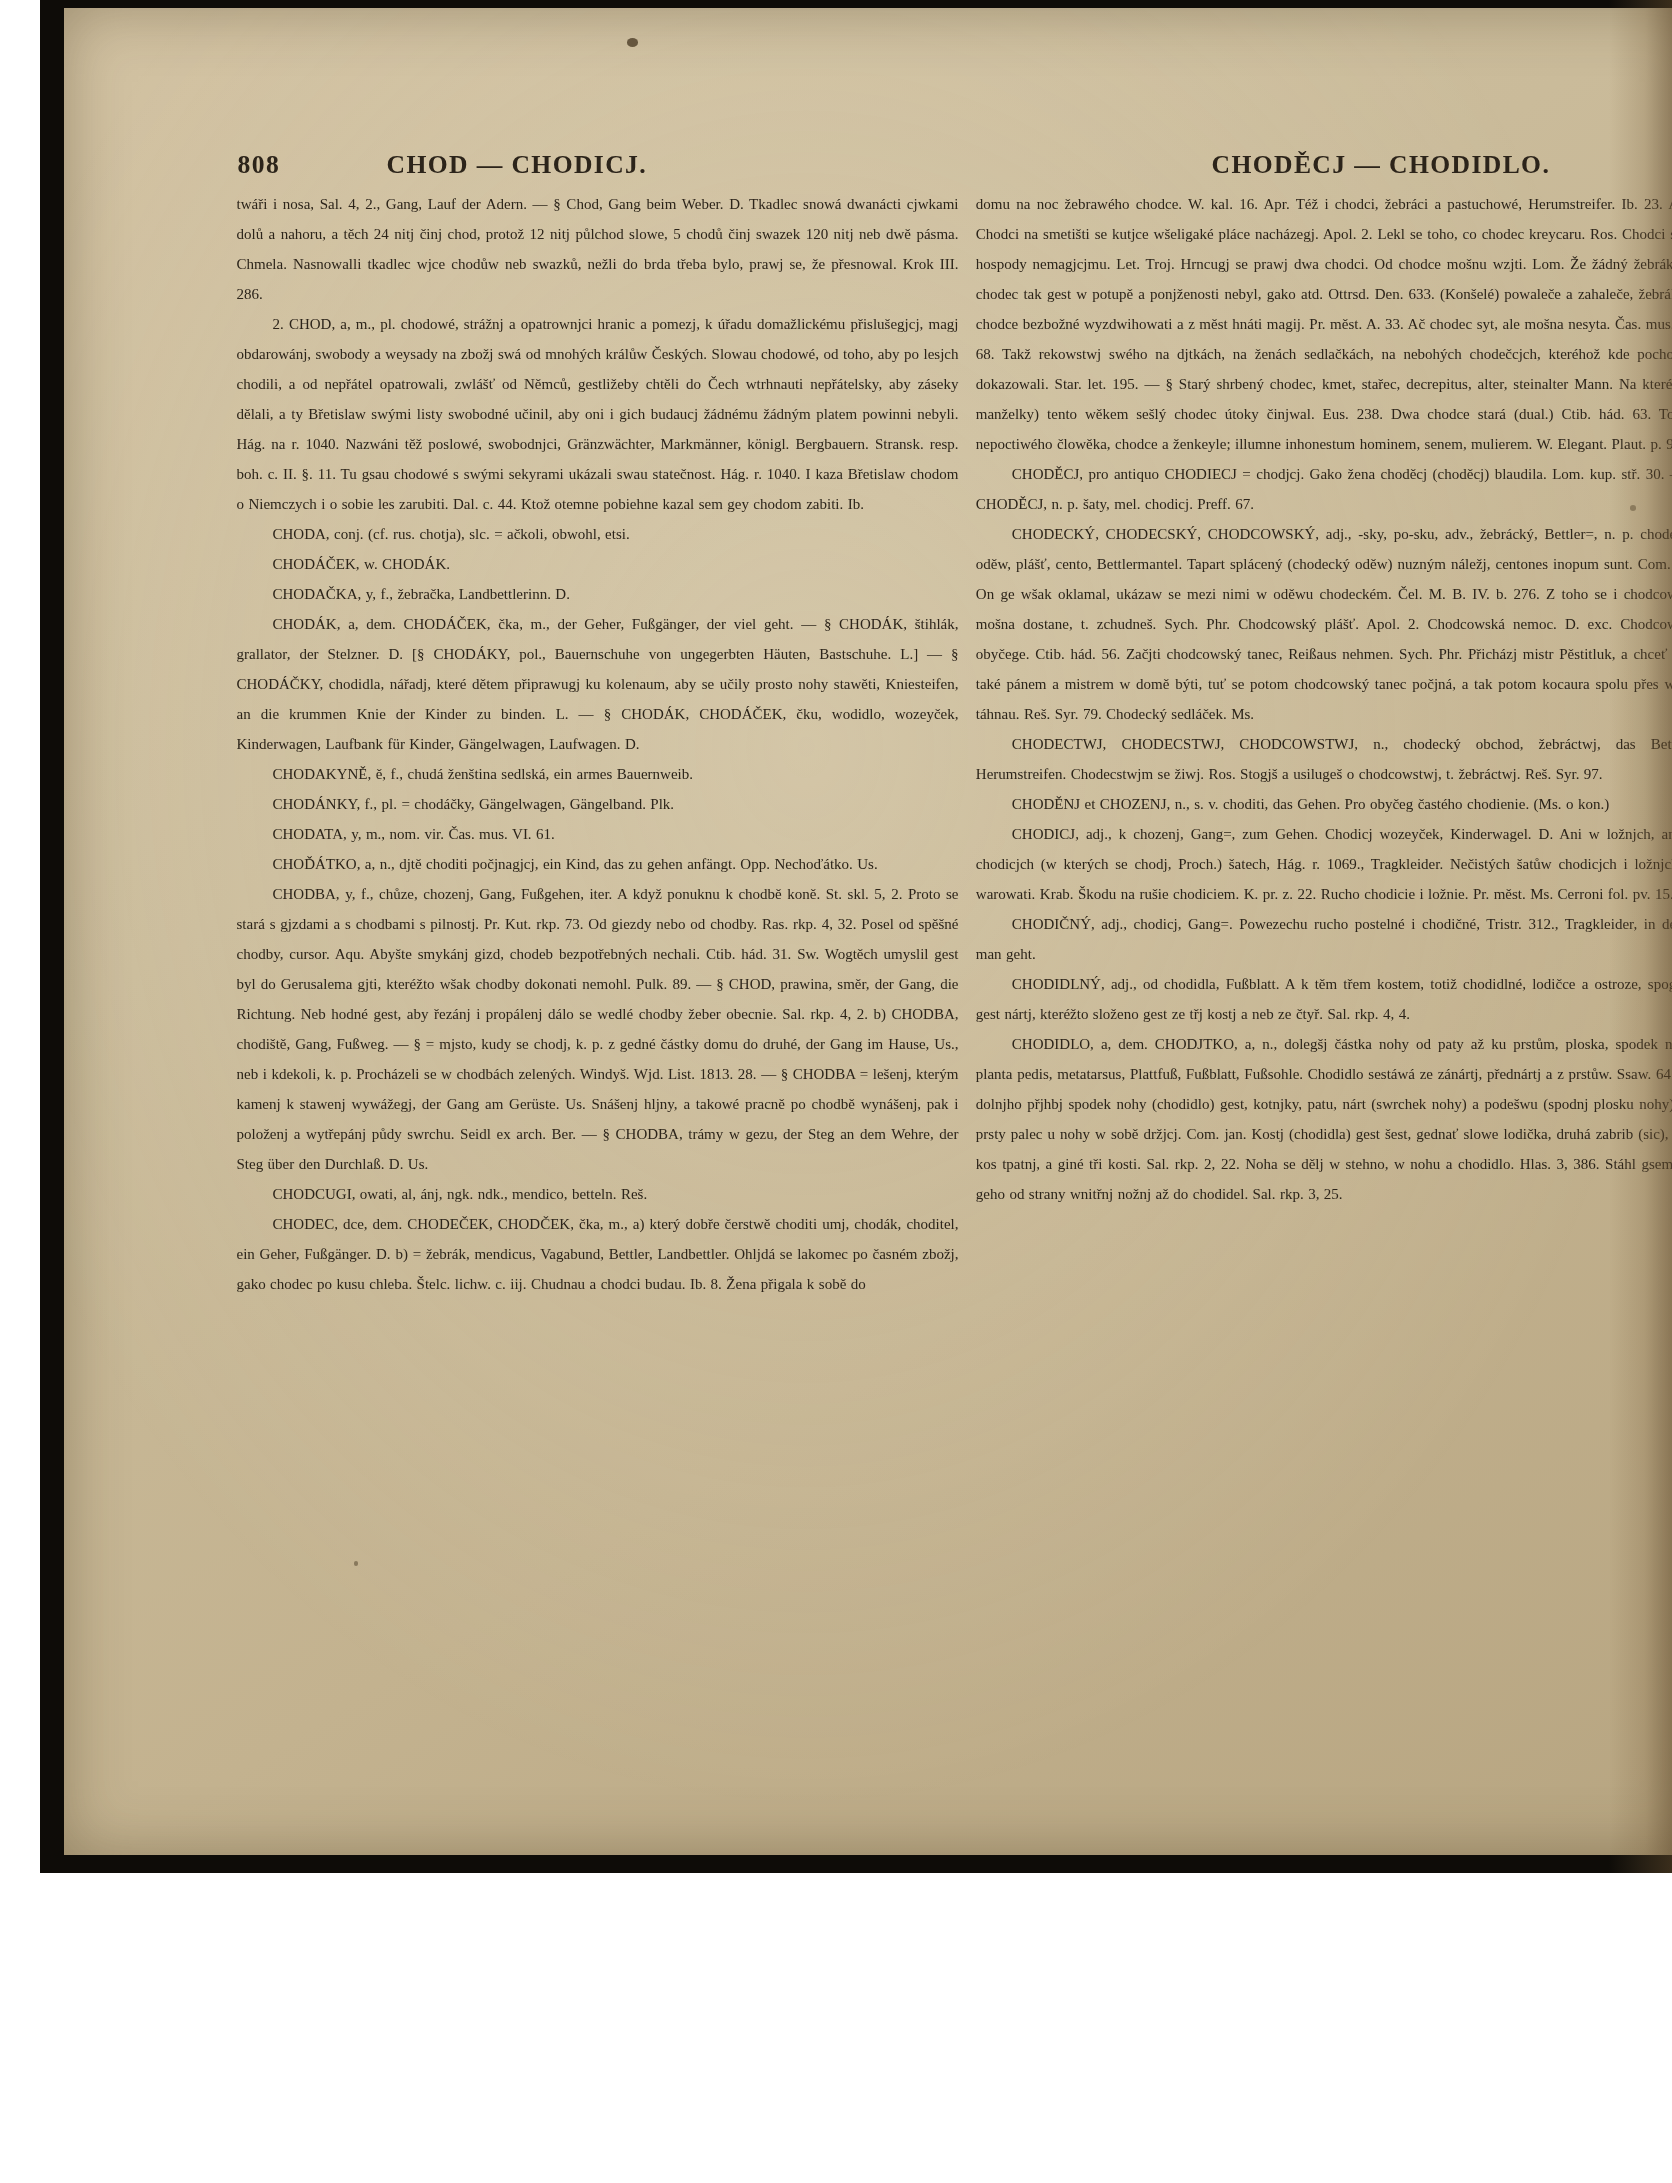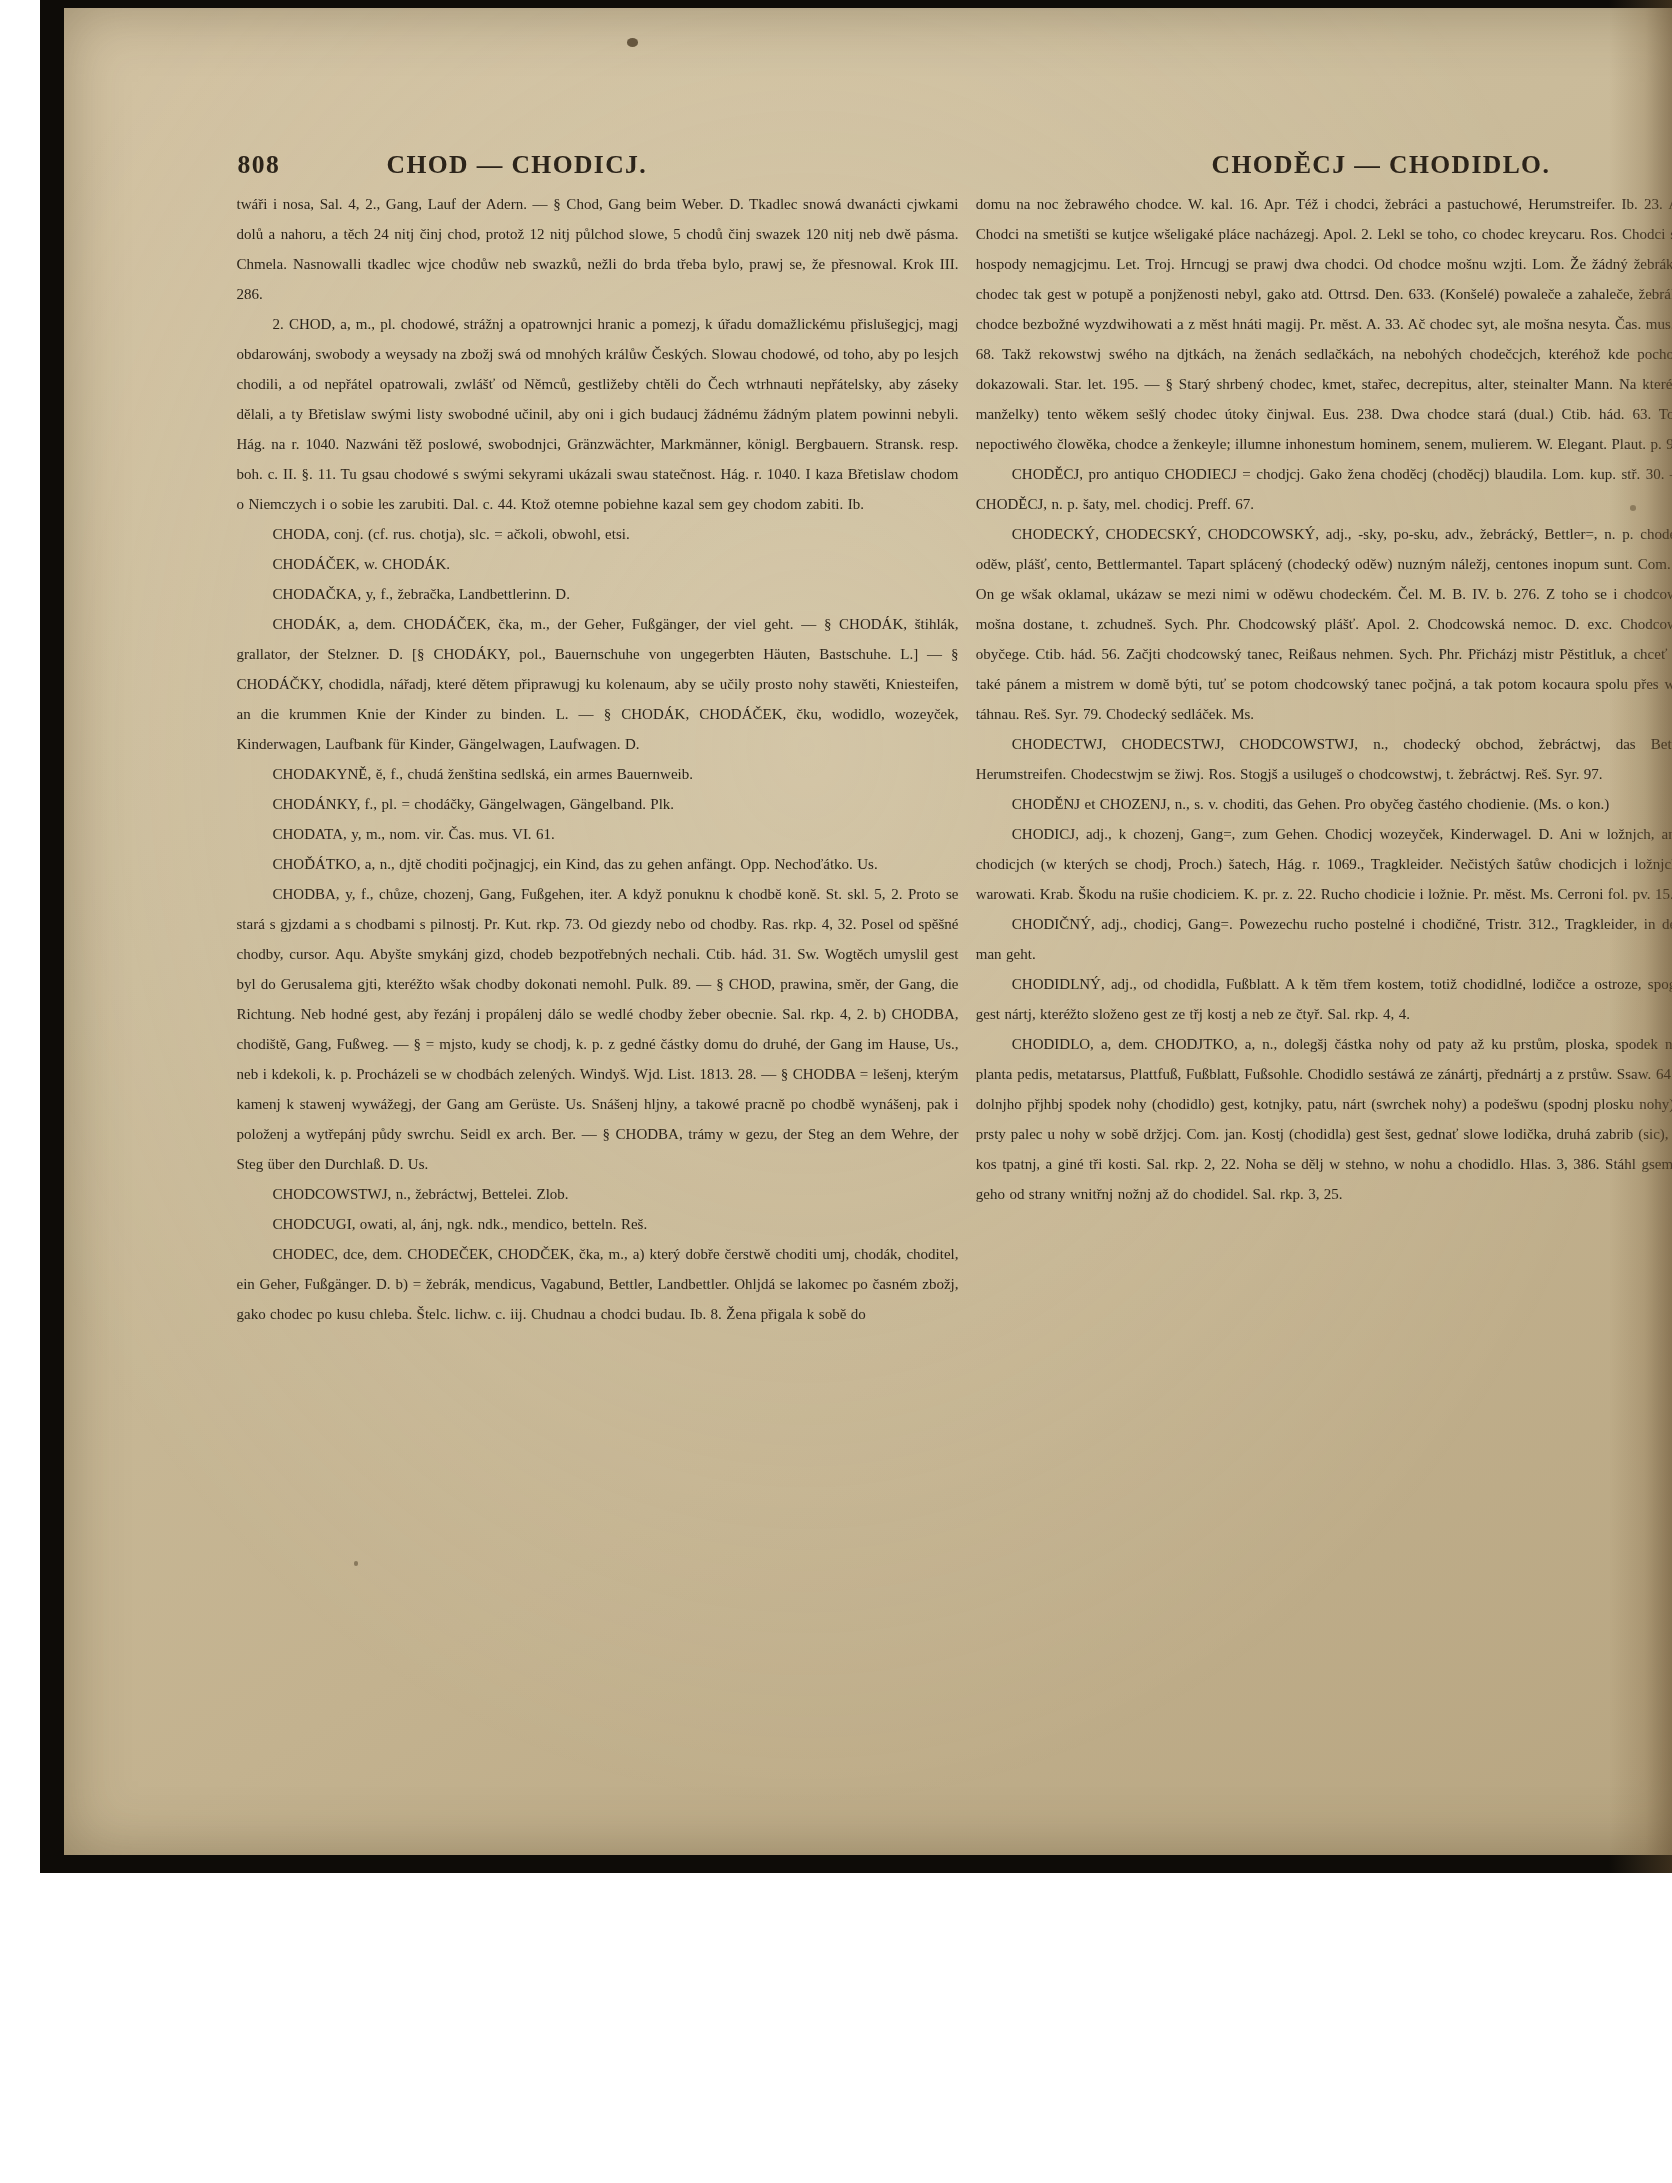--- a/index.html
+++ b/index.html
@@ -80,21 +80,20 @@
         <p class="entry">2. CHOD, a, m., pl. chodowé, strážnj a opatrownjci hranic a pomezj, k úřadu domažlickému přislušegjcj, magj obdarowánj, swobody a weysady na zbožj swá od mnohých králůw Českých. Slowau chodowé, od toho, aby po lesjch chodili, a od nepřátel opatrowali, zwlášť od Němců, gestližeby chtěli do Čech wtrhnauti nepřátelsky, aby záseky dělali, a ty Břetislaw swými listy swobodné učinil, aby oni i gich budaucj žádnému žádným platem powinni nebyli. Hág. na r. 1040. Nazwáni těž poslowé, swobodnjci, Gränzwächter, Markmänner, königl. Bergbauern. Stransk. resp. boh. c. II. §. 11. Tu gsau chodowé s swými sekyrami ukázali swau statečnost. Hág. r. 1040. I kaza Břetislaw chodom o Niemczych i o sobie les zarubiti. Dal. c. 44. Ktož otemne pobiehne kazal sem gey chodom zabiti. Ib.</p>
         <p class="entry">CHODA, conj. (cf. rus. chotja), slc. = ačkoli, obwohl, etsi.</p>
         <p class="entry">CHODÁČEK, w. CHODÁK.</p>
         <p class="entry">CHODAČKA, y, f., žebračka, Landbettlerinn. D.</p>
         <p class="entry">CHODÁK, a, dem. CHODÁČEK, čka, m., der Geher, Fußgänger, der viel geht. — § CHODÁK, štihlák, grallator, der Stelzner. D. [§ CHODÁKY, pol., Bauernschuhe von ungegerbten Häuten, Bastschuhe. L.] — § CHODÁČKY, chodidla, nářadj, které dětem připrawugj ku kolenaum, aby se učily prosto nohy stawěti, Kniesteifen, an die krummen Knie der Kinder zu binden. L. — § CHODÁK, CHODÁČEK, čku, wodidlo, wozeyček, Kinderwagen, Laufbank für Kinder, Gängelwagen, Laufwagen. D.</p>
         <p class="entry">CHODAKYNĚ, ě, f., chudá ženština sedlská, ein armes Bauernweib.</p>
         <p class="entry">CHODÁNKY, f., pl. = chodáčky, Gängelwagen, Gängelband. Plk.</p>
         <p class="entry">CHODATA, y, m., nom. vir. Čas. mus. VI. 61.</p>
         <p class="entry">CHOĎÁTKO, a, n., djtě choditi počjnagjcj, ein Kind, das zu gehen anfängt. Opp. Nechoďátko. Us.</p>
         <p class="entry">CHODBA, y, f., chůze, chozenj, Gang, Fußgehen, iter. A když ponuknu k chodbě koně. St. skl. 5, 2. Proto se stará s gjzdami a s chodbami s pilnostj. Pr. Kut. rkp. 73. Od giezdy nebo od chodby. Ras. rkp. 4, 32. Posel od spěšné chodby, cursor. Aqu. Abyšte smykánj gizd, chodeb bezpotřebných nechali. Ctib. hád. 31. Sw. Wogtěch umyslil gest byl do Gerusalema gjti, kteréžto wšak chodby dokonati nemohl. Pulk. 89. — § CHOD, prawina, směr, der Gang, die Richtung. Neb hodné gest, aby řezánj i propálenj dálo se wedlé chodby žeber obecnie. Sal. rkp. 4, 2. b) CHODBA, chodiště, Gang, Fußweg. — § = mjsto, kudy se chodj, k. p. z gedné částky domu do druhé, der Gang im Hause, Us., neb i kdekoli, k. p. Procházeli se w chodbách zelených. Windyš. Wjd. List. 1813. 28. — § CHODBA = lešenj, kterým kamenj k stawenj wywážegj, der Gang am Gerüste. Us. Snášenj hljny, a takowé pracně po chodbě wynášenj, pak i položenj a wytřepánj půdy swrchu. Seidl ex arch. Ber. — § CHODBA, trámy w gezu, der Steg an dem Wehre, der Steg über den Durchlaß. D. Us.</p>
-        <p class="entry">CHODCOWSTWJ, n., žebráctwj, Bettelei. Zlob.</p>
         <p class="entry">CHODCUGI, owati, al, ánj, ngk. ndk., mendico, betteln. Reš.</p>
         <p class="entry">CHODEC, dce, dem. CHODEČEK, CHODČEK, čka, m., a) který dobře čerstwě choditi umj, chodák, choditel, ein Geher, Fußgänger. D. b) = žebrák, mendicus, Vagabund, Bettler, Landbettler. Ohljdá se lakomec po časném zbožj, gako chodec po kusu chleba. Štelc. lichw. c. iij. Chudnau a chodci budau. Ib. 8. Žena přigala k sobě do</p>
       </div>
 
       <div class="col">
         <p class="cont">domu na noc žebrawého chodce. W. kal. 16. Apr. Též i chodci, žebráci a pastuchowé, Herumstreifer. Ib. 23. Aug. Chodci na smetišti se kutjce wšeligaké pláce nacházegj. Apol. 2. Lekl se toho, co chodec kreycaru. Ros. Chodci stálé hospody nemagjcjmu. Let. Troj. Hrncugj se prawj dwa chodci. Od chodce mošnu wzjti. Lom. Že žádný žebrák ani chodec tak gest w potupě a ponjženosti nebyl, gako atd. Ottrsd. Den. 633. (Konšelé) powaleče a zahaleče, žebráky a chodce bezbožné wyzdwihowati a z měst hnáti magij. Pr. měst. A. 33. Ač chodec syt, ale mošna nesyta. Čas. mus. III. 68. Takž rekowstwj swého na djtkách, na ženách sedlačkách, na nebohých chodečcjch, kteréhož kde pochopili, dokazowali. Star. let. 195. — § Starý shrbený chodec, kmet, stařec, decrepitus, alter, steinalter Mann. Na kteréž (t. manželky) tento wěkem sešlý chodec útoky činjwal. Eus. 238. Dwa chodce stará (dual.) Ctib. hád. 63. Toholi nepoctiwého člowěka, chodce a ženkeyle; illumne inhonestum hominem, senem, mulierem. W. Elegant. Plaut. p. 90.</p>
         <p class="entry">CHODĚCJ, pro antiquo CHODIECJ = chodjcj. Gako žena choděcj (choděcj) blaudila. Lom. kup. stř. 30. — § CHODĚCJ, n. p. šaty, mel. chodicj. Preff. 67.</p>
         <p class="entry">CHODECKÝ, CHODECSKÝ, CHODCOWSKÝ, adj., -sky, po-sku, adv., žebrácký, Bettler=, n. p. chodecký oděw, plášť, cento, Bettlermantel. Tapart splácený (chodecký oděw) nuzným náležj, centones inopum sunt. Com. jan. On ge wšak oklamal, ukázaw se mezi nimi w oděwu chodeckém. Čel. M. B. IV. b. 276. Z toho se i chodcowská mošna dostane, t. zchudneš. Sych. Phr. Chodcowský plášť. Apol. 2. Chodcowská nemoc. D. exc. Chodcowské obyčege. Ctib. hád. 56. Začjti chodcowský tanec, Reißaus nehmen. Sych. Phr. Přicházj mistr Pěstitluk, a chceť i on také pánem a mistrem w domě býti, tuť se potom chodcowský tanec počjná, a tak potom kocaura spolu přes wodu táhnau. Reš. Syr. 79. Chodecký sedláček. Ms.</p>
         <p class="entry">CHODECTWJ, CHODECSTWJ, CHODCOWSTWJ, n., chodecký obchod, žebráctwj, das Betteln, Herumstreifen. Chodecstwjm se žiwj. Ros. Stogjš a usilugeš o chodcowstwj, t. žebráctwj. Reš. Syr. 97.</p>
         <p class="entry">CHODĚNJ et CHOZENJ, n., s. v. choditi, das Gehen. Pro obyčeg častého chodienie. (Ms. o kon.)</p>

